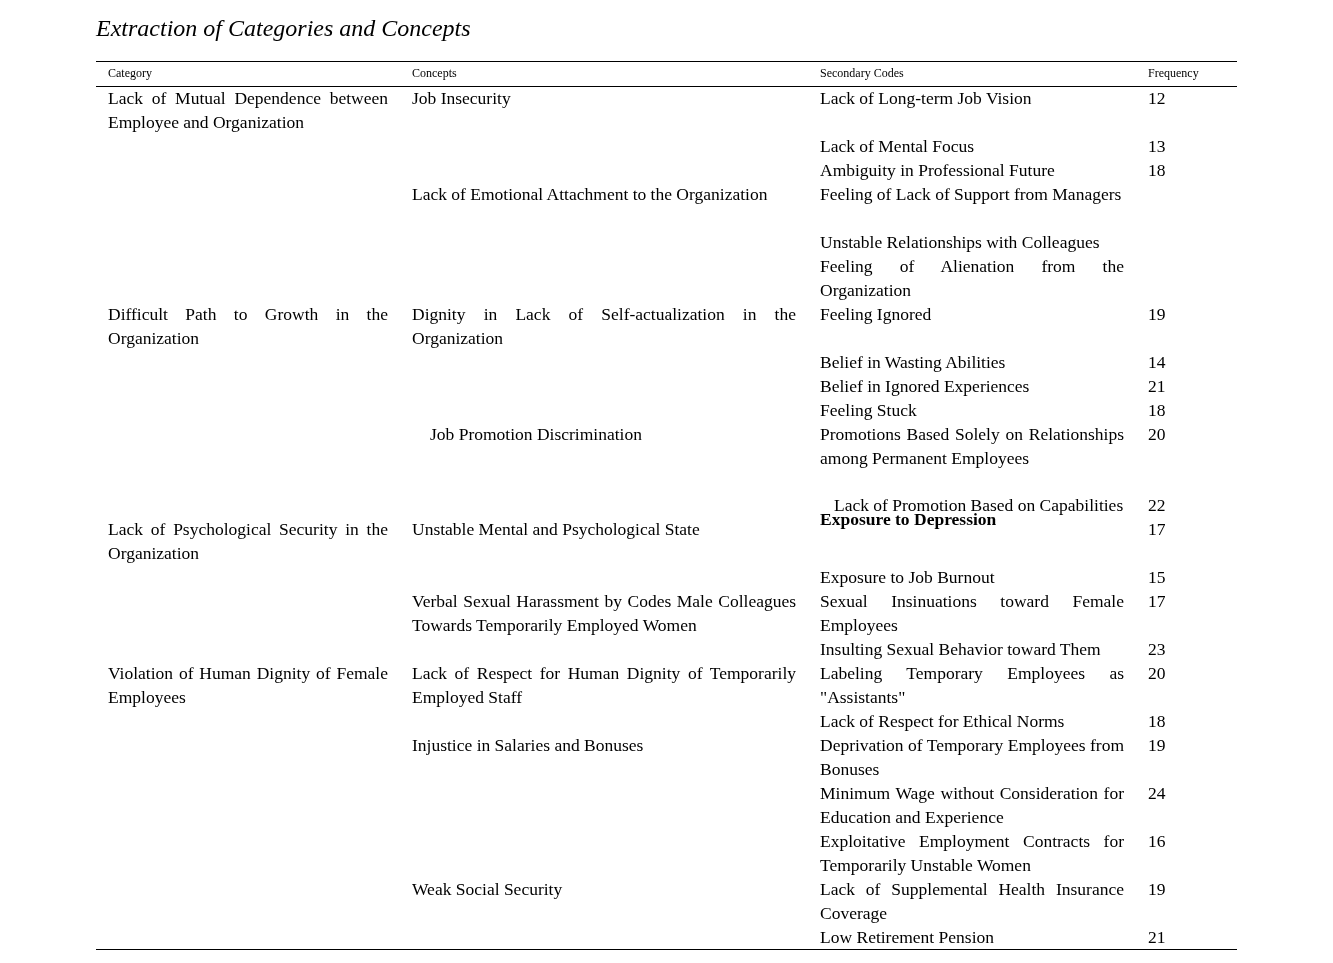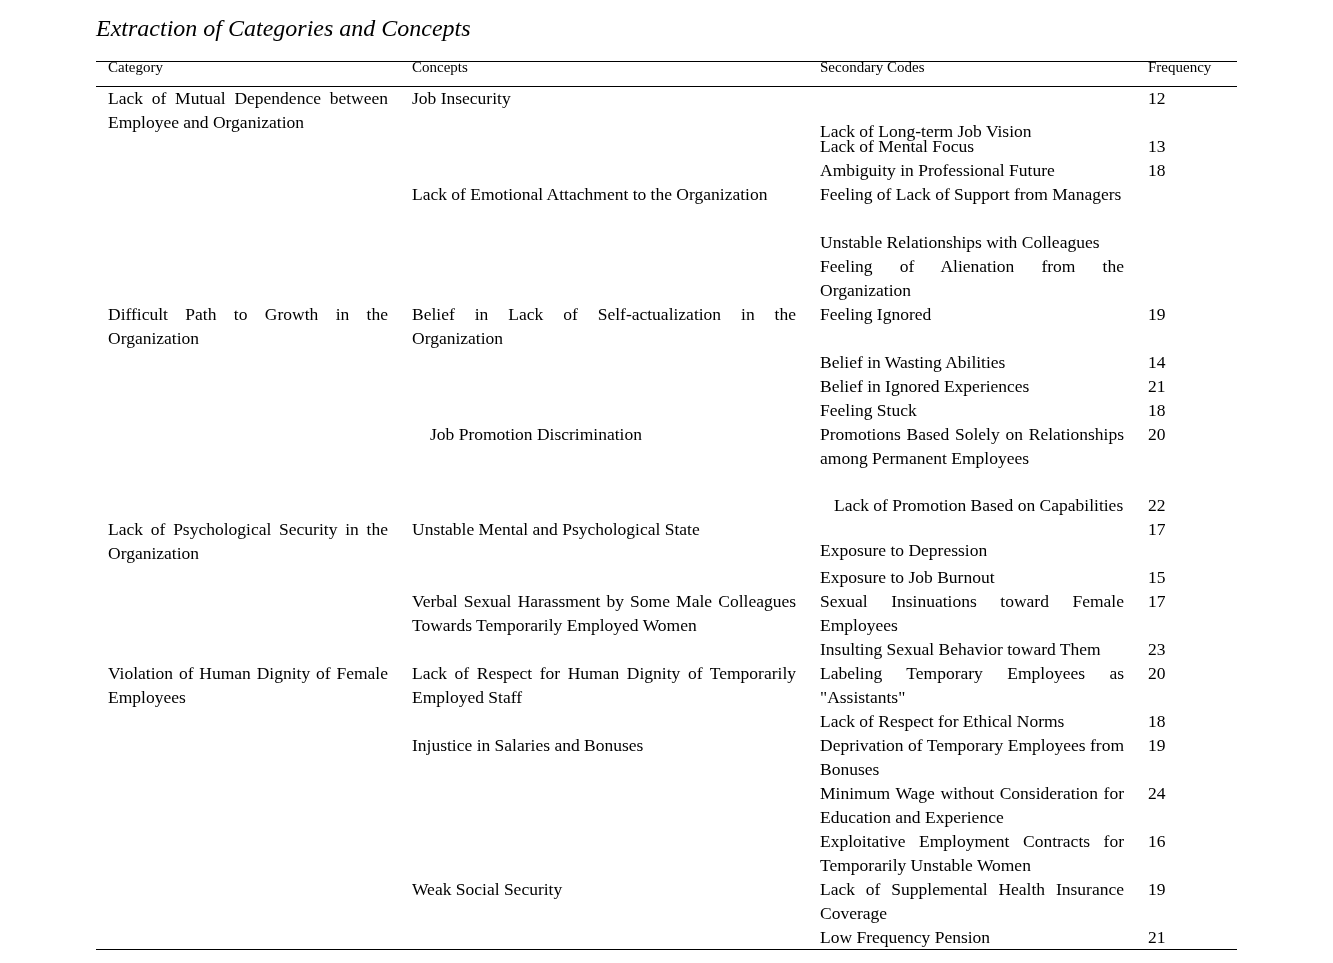--- a/index.html
+++ b/index.html
@@ -1,21 +1,21 @@
 <!DOCTYPE html>
 <html><head>
 <meta charset="utf-8">
 <style>
   html, body { margin: 0; padding: 0; background: #ffffff; }
   body { width: 1333px; height: 963px; position: relative; overflow: hidden;
          font-family: "Liberation Serif", "DejaVu Serif", serif; color: #000; }
   .caption { position: absolute; left: 96px; top: 15px; font-size: 24px; font-style: italic; }
   .rule { position: absolute; left: 96px; width: 1141px; height: 1px; background: #000; }
   .cell { position: absolute; font-size: 17.5px; line-height: 24px; }
-  .hdr { position: absolute; font-size: 15px; line-height: 24px; top: 55px; }
+  .hdr { position: absolute; font-size: 12px; line-height: 24px; top: 61px; }
   .c1 { left: 108px; width: 280px; }
   .c2 { left: 412px; width: 384px; }
   .c3 { left: 820px; width: 304px; }
   .c4 { left: 1148px; width: 80px; }
   .just { text-align: justify; text-align-last: left; }
 </style>
 </head>
 <body>
 
 <div class="caption">Extraction of Categories and Concepts</div>
@@ -29,63 +29,63 @@
 <div class="hdr c3">Secondary Codes</div>
 <div class="hdr c4">Frequency</div>
 
 <div id="table-body">
     <div class="cell just c1" style="top: 86px;">Lack of Mutual Dependence between Employee and Organization</div>
     <div class="cell just c1" style="top: 301.73px;">Difficult Path to Growth in the Organization</div>
     <div class="cell just c1" style="top: 517.46px;">Lack of Psychological Security in the Organization</div>
     <div class="cell just c1" style="top: 661.28px;">Violation of Human Dignity of Female Employees</div>
     <div class="cell just c2" style="top: 86px;">Job Insecurity</div>
     <div class="cell just c2" style="top: 181.88px;">Lack of Emotional Attachment to the Organization</div>
-    <div class="cell just c2" style="top: 301.73px;">Belief in Lack of Self-actualization in the Organization</div>
+    <div class="cell just c2" style="top: 301.73px;">Dignity in Lack of Self-actualization in the Organization</div>
     <div class="cell just c2" style="top: 421.58px; margin-left: 18px;">Job Promotion Discrimination</div>
     <div class="cell just c2" style="top: 517.46px;">Unstable Mental and Psychological State</div>
-    <div class="cell just c2" style="top: 589.37px;">Verbal Sexual Harassment by Some Male Colleagues Towards Temporarily Employed Women</div>
+    <div class="cell just c2" style="top: 589.37px;">Verbal Sexual Harassment by Codes Male Colleagues Towards Temporarily Employed Women</div>
     <div class="cell just c2" style="top: 661.28px;">Lack of Respect for Human Dignity of Temporarily Employed Staff</div>
     <div class="cell just c2" style="top: 733.19px;">Injustice in Salaries and Bonuses</div>
     <div class="cell just c2" style="top: 877.01px;">Weak Social Security</div>
-    <div class="cell just c3" style="top: 86px; margin-top: 33px;">Lack of Long-term Job Vision</div>
+    <div class="cell just c3" style="top: 86px;">Lack of Long-term Job Vision</div>
     <div class="cell just c4" style="top: 86px;">12</div>
     <div class="cell just c3" style="top: 133.94px;">Lack of Mental Focus</div>
     <div class="cell just c4" style="top: 133.94px;">13</div>
     <div class="cell just c3" style="top: 157.91px;">Ambiguity in Professional Future</div>
     <div class="cell just c4" style="top: 157.91px;">18</div>
     <div class="cell just c3" style="top: 181.88px;">Feeling of Lack of Support from Managers</div>
     <div class="cell just c3" style="top: 229.82px;">Unstable Relationships with Colleagues</div>
     <div class="cell just c3" style="top: 253.79px;">Feeling of Alienation from the Organization</div>
     <div class="cell just c3" style="top: 301.73px;">Feeling Ignored</div>
     <div class="cell just c4" style="top: 301.73px;">19</div>
     <div class="cell just c3" style="top: 349.67px;">Belief in Wasting Abilities</div>
     <div class="cell just c4" style="top: 349.67px;">14</div>
     <div class="cell just c3" style="top: 373.64px;">Belief in Ignored Experiences</div>
     <div class="cell just c4" style="top: 373.64px;">21</div>
     <div class="cell just c3" style="top: 397.61px;">Feeling Stuck</div>
     <div class="cell just c4" style="top: 397.61px;">18</div>
     <div class="cell just c3" style="top: 421.58px;">Promotions Based Solely on Relationships among Permanent Employees</div>
     <div class="cell just c4" style="top: 421.58px;">20</div>
     <div class="cell just c3" style="top: 493.49px; margin-left: 14px;">Lack of Promotion Based on Capabilities</div>
     <div class="cell just c4" style="top: 493.49px;">22</div>
-    <div class="cell just c3" style="top: 538px;">Exposure to Depression</div>
+    <div class="cell just c3" style="top: 507px; font-weight: bold;">Exposure to Depression</div>
     <div class="cell just c4" style="top: 517.46px;">17</div>
     <div class="cell just c3" style="top: 565.4px;">Exposure to Job Burnout</div>
     <div class="cell just c4" style="top: 565.4px;">15</div>
     <div class="cell just c3" style="top: 589.37px;">Sexual Insinuations toward Female Employees</div>
     <div class="cell just c4" style="top: 589.37px;">17</div>
     <div class="cell just c3" style="top: 637.31px;">Insulting Sexual Behavior toward Them</div>
     <div class="cell just c4" style="top: 637.31px;">23</div>
     <div class="cell just c3" style="top: 661.28px;">Labeling Temporary Employees as "Assistants"</div>
     <div class="cell just c4" style="top: 661.28px;">20</div>
     <div class="cell just c3" style="top: 709.22px;">Lack of Respect for Ethical Norms</div>
     <div class="cell just c4" style="top: 709.22px;">18</div>
     <div class="cell just c3" style="top: 733.19px;">Deprivation of Temporary Employees from Bonuses</div>
     <div class="cell just c4" style="top: 733.19px;">19</div>
     <div class="cell just c3" style="top: 781.13px;">Minimum Wage without Consideration for Education and Experience</div>
     <div class="cell just c4" style="top: 781.13px;">24</div>
     <div class="cell just c3" style="top: 829.07px;">Exploitative Employment Contracts for Temporarily Unstable Women</div>
     <div class="cell just c4" style="top: 829.07px;">16</div>
     <div class="cell just c3" style="top: 877.01px;">Lack of Supplemental Health Insurance Coverage</div>
     <div class="cell just c4" style="top: 877.01px;">19</div>
-    <div class="cell just c3" style="top: 924.95px;">Low Frequency Pension</div>
+    <div class="cell just c3" style="top: 924.95px;">Low Retirement Pension</div>
     <div class="cell just c4" style="top: 924.95px;">21</div>
   </div>
 
 </body></html>

